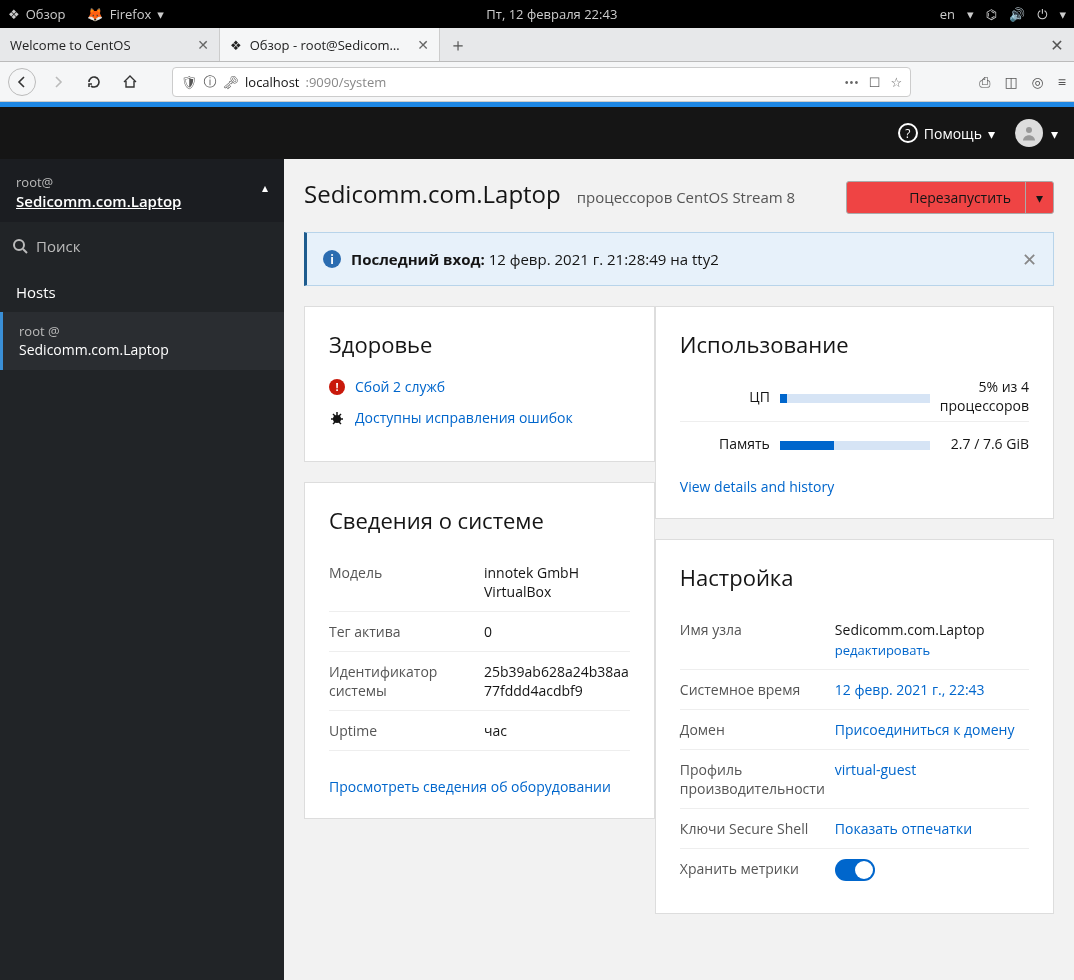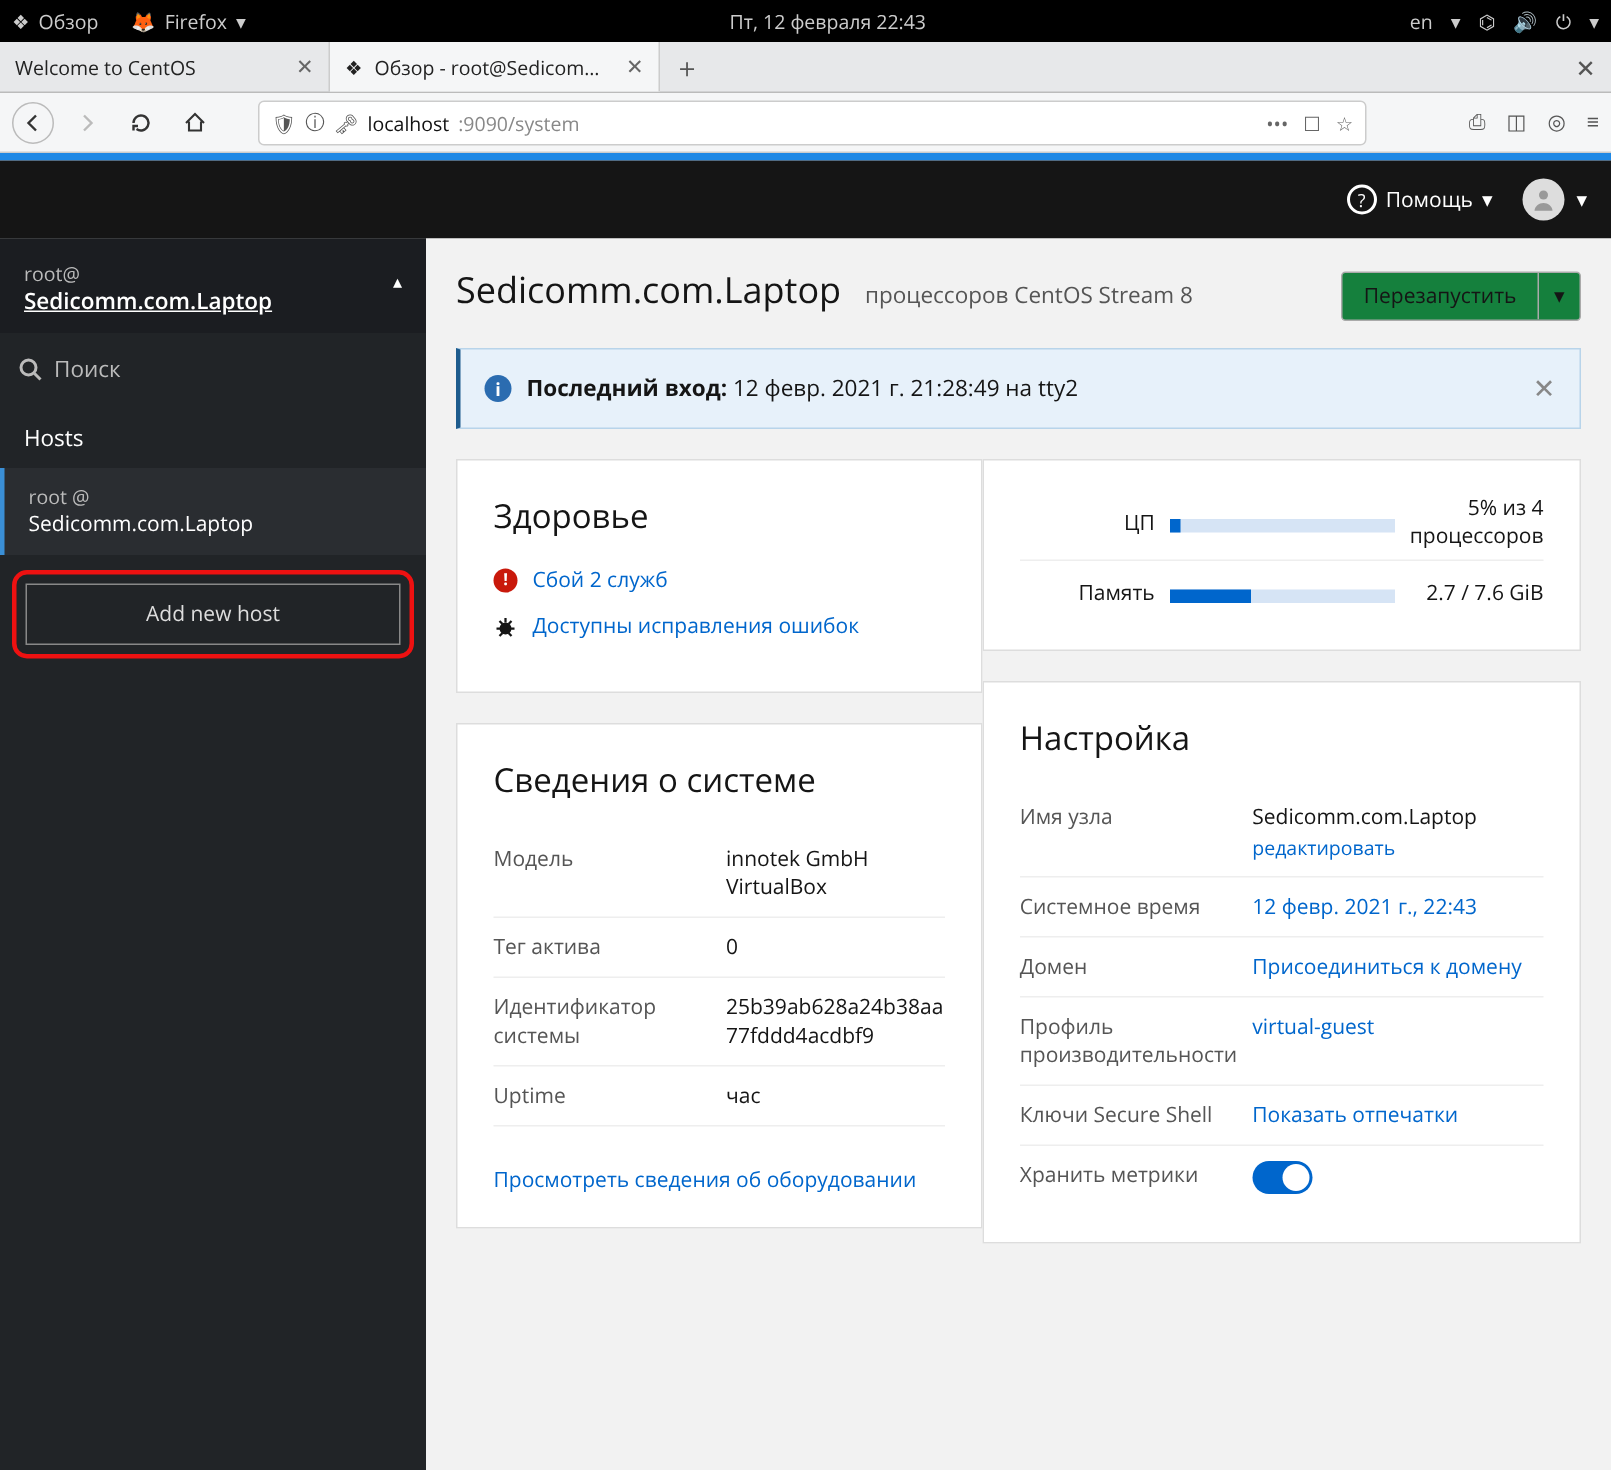--- a/index.html
+++ b/index.html
@@ -52,21 +52,21 @@
 .ck-hostitem { padding:10px 16px; border-left:3px solid #3a8fd6; background:#2a2d31; line-height:1.4; font-size:14px;}
 .ck-hostitem .u { color:#bbb; font-size:13px;}
 .redbox { margin:10px 8px; border:3px solid #e11; border-radius:10px; padding:6px;}
 .addhost { border:1px solid #888; color:#ddd; text-align:center; padding:10px 0; font-size:14px; cursor:pointer;}
 
 .ck-main { flex:1; background:#f2f2f2; overflow:auto;}
 .ck-main-inner { padding:18px 20px; }
 .ck-titlebar { display:flex; align-items:baseline; gap:16px; margin-bottom:18px;}
 .ck-titlebar h1 { font-size:24px; font-weight:400; color:#151515;}
 .ck-titlebar .sub { color:#555; font-size:15px;}
-.restart { margin-left:auto; display:flex; border:1px solid #aaa; border-radius:3px; background:#15803d; overflow:hidden;}
+.restart { margin-left:auto; display:flex; border:1px solid #aaa; border-radius:3px; background:#ef4444; overflow:hidden;padding-left:48px;}
 .restart .lbl { padding:6px 14px; border-right:1px solid #aaa; font-size:14px;}
 .restart .dd { padding:6px 10px;}
 
 .alert { background:#e7f1fa; border:1px solid #b8d4ea; border-left:3px solid #1e5c8e; padding:14px 16px; display:flex; align-items:center; gap:10px; font-size:15px; margin-bottom:20px;}
 .alert .i { width:18px; height:18px; border-radius:50%; background:#2b6cb0; color:#fff; display:flex; align-items:center; justify-content:center; font-size:12px; font-weight:bold;}
 .alert .close { margin-left:auto; color:#888; font-size:18px;}
 
 .cards { display:grid; grid-template-columns:1fr 1fr; }
 .card { background:#fff; border:1px solid #ddd; padding:22px 24px; margin-bottom:20px;}
 .card h2 { font-size:22px; font-weight:400; margin-bottom:18px;}
@@ -208,23 +208,20 @@
       <svg width="16" height="16" viewBox="0 0 16 16">
           <circle cx="7" cy="7" r="5" stroke="#bbb" stroke-width="2" fill="none"></circle>
           <line x1="11" y1="11" x2="15" y2="15" stroke="#bbb" stroke-width="2"></line>
         </svg>
       <span>Поиск</span>
     </div>
     <div class="ck-section">Hosts</div>
     <div class="ck-hostitem">
       <div class="u">root @</div>
       <div>Sedicomm.com.Laptop</div>
-    </div>
-    <div class="redbox">
-      <div class="addhost">Add new host</div>
     </div>
   </div>
 
   <div class="ck-main">
     <div class="ck-main-inner">
       <div class="ck-titlebar">
         <h1>Sedicomm.com.Laptop</h1>
         <span class="sub"><span>процессоров</span> <span>CentOS Stream 8</span></span>
         <div class="restart">
           <div class="lbl">Перезапустить</div>
@@ -278,38 +275,40 @@
             <div class="srow">
                 <div class="lbl">Uptime</div>
                 <div class="val">час</div>
               </div>
             <div class="hwlink link">Просмотреть сведения об оборудовании</div>
           </div>
         </div>
 
         <div class="col">
           <div class="card usage">
+            <h2>Использование</h2>
             <div class="urow">
               <div class="ugrid">
                 <div>ЦП</div>
                 <div class="bar">
                     <div class="fill" id="cpu-fill" style="width: 5%;"></div>
                   </div>
                 <div class="r"><span>5%</span> <span>из 4 процессоров</span></div>
               </div>
             </div>
             <div class="urow">
               <div class="ugrid">
                 <div>Память</div>
                 <div class="bar">
                     <div class="fill" id="mem-fill" style="width: 36%;"></div>
                   </div>
                 <div class="r">2.7 / 7.6 GiB</div>
               </div>
             </div>
+            <div class="viewlink link">View details and history</div>
           </div>
 
           <div class="card config">
             <h2>Настройка</h2>
             <div class="srow">
               <div class="lbl">Имя узла</div>
               <div class="val">
                 <div>Sedicomm.com.Laptop</div>
                 <div class="link edit">редактировать</div>
               </div>

